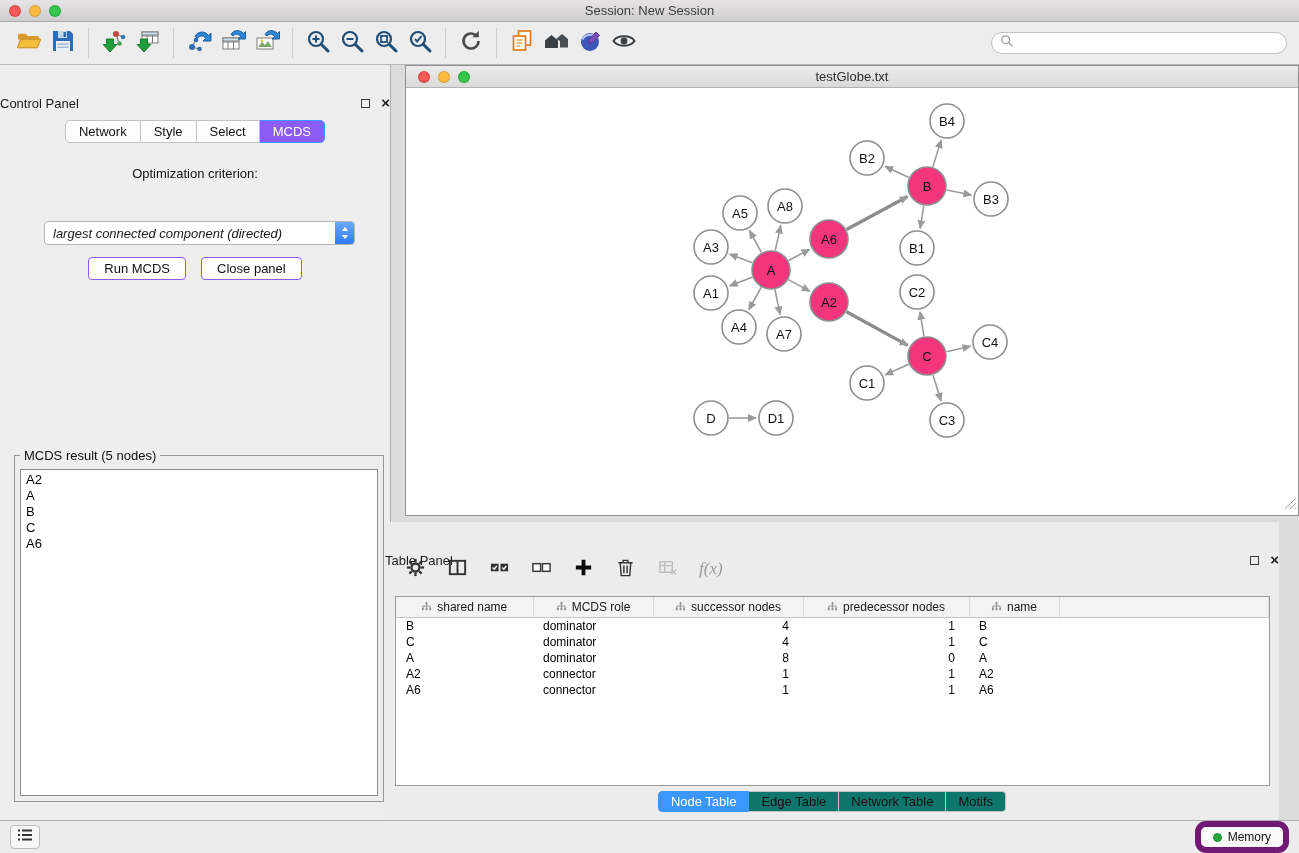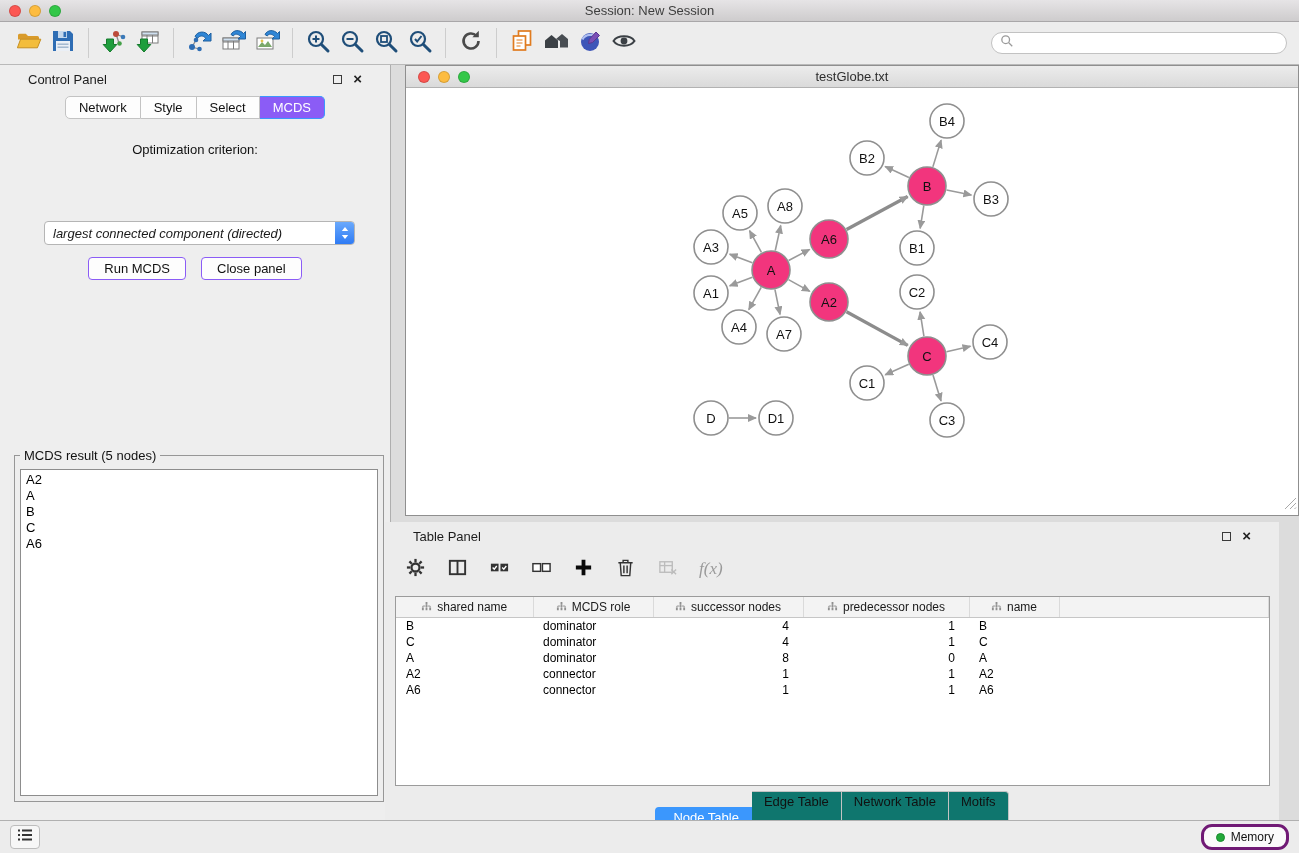--- a/index.html
+++ b/index.html
@@ -22,21 +22,21 @@
   .tb-btn{width:34px;height:32px;display:flex;align-items:center;justify-content:center;flex:0 0 auto;}
   .tb-btn svg{width:26px;height:26px;}
   .tb-sep{width:1px;height:30px;background:#cdcdcd;margin:0 8px;flex:0 0 auto;}
   .searchbox{margin-left:auto;width:296px;height:22px;background:#fff;border:1px solid #c2c2c2;border-radius:12px;
     display:flex;align-items:center;padding:0 8px;box-sizing:border-box;gap:5px;}
   .searchbox input{border:none;outline:none;flex:1;font-size:12px;font-family:"Liberation Sans",sans-serif;background:transparent;}
 
   
   .control-panel{position:absolute;left:0;top:65px;width:391px;height:755px;background:#eeeeee;
     border-right:1px solid #aeaeae;box-sizing:border-box;}
-  .panel-header{height:28px;display:flex;align-items:center;padding:0 28px;font-size:13px;color:#1c1c1c;}
+  .panel-header{height:28px;display:flex;align-items:center;padding:0 0;font-size:13px;color:#1c1c1c;margin-top:24px;}
   .win-btns{margin-left:auto;display:flex;gap:11px;align-items:center;}
   .win-btn-float{width:9px;height:9px;border:1.5px solid #3a3a3a;box-sizing:border-box;display:inline-block;}
   .win-btn-close{font-size:15px;font-weight:700;color:#222;line-height:12px;}
   .cp-tabs{display:flex;justify-content:center;margin-top:3px;}
   .cp-tab{font-size:13px;padding:3px 13px;background:#fdfdfd;border:1px solid #c3c3c3;border-left:none;color:#111;}
   .cp-tab:first-child{border-left:1px solid #c3c3c3;border-radius:5px 0 0 5px;}
   .cp-tab:last-child{border-radius:0 5px 5px 0;}
   .cp-tab.active{background:#8b5cf6;border-color:#3b97fd;color:#fff;}
   .opt-label{text-align:center;margin-top:23px;font-size:13px;color:#111;}
   .combo{position:absolute;left:44px;top:156px;width:311px;height:24px;background:#fff;border:1px solid #b5b5b5;
@@ -70,30 +70,30 @@
   .fx-label{font-family:"Liberation Serif",serif;font-style:italic;font-size:17px;color:#9a9a9a;}
   .table-wrap{position:absolute;left:10px;top:74px;right:9px;height:188px;background:#fff;border:1px solid #9b9b9b;overflow:hidden;}
   table.data-table{border-collapse:collapse;table-layout:fixed;width:100%;font-size:12px;}
   table.data-table th{background:#f3f3f3;border-bottom:1px solid #c6c6c6;border-right:1px solid #dadada;
     font-weight:normal;height:20px;padding:0 4px;white-space:nowrap;overflow:hidden;}
   table.data-table th .colicon{width:11px;height:11px;vertical-align:-1px;margin-right:5px;}
   table.data-table td{height:16px;padding:0 10px;color:#000;white-space:nowrap;overflow:hidden;}
   table.data-table td.num{text-align:right;padding-right:14px;}
   .bt-tabs{position:absolute;left:0;top:269px;width:100%;display:flex;justify-content:center;}
   .bt-tab{font-size:13px;padding:2px 12px;background:#0f766e;border:1px solid #c3c3c3;border-left:none;color:#111;}
-  .bt-tab:first-child{border-left:6px solid #6d28d9;border-radius:4px 0 0 4px;margin-top:16px;}
+  .bt-tab:first-child{border-left:1px solid #6d28d9;border-radius:4px 0 0 4px;}
   .bt-tab:last-child{border-radius:0 4px 4px 0;}
   .bt-tab.active{background:#3b97fd;border-color:#3b97fd;color:#fff;}
 
   
   .statusbar{position:absolute;left:0;top:820px;width:100%;height:33px;background:#ececec;border-top:1px solid #b0b0b0;
     box-sizing:border-box;display:flex;align-items:center;padding:0 10px;}
   .status-list-btn{width:28px;height:22px;border:1px solid #bdbdbd;border-radius:4px;background:#f7f7f7;
     display:flex;align-items:center;justify-content:center;}
-  .memory-pill{margin-left:auto;display:flex;align-items:center;gap:6px;border:3px solid #701a75;border-radius:11px;
+  .memory-pill{margin-left:auto;display:flex;align-items:center;gap:6px;border:6px solid #701a75;border-radius:11px;
     background:#fafafa;padding:3px 12px;font-size:12px;color:#111;}
   .memory-dot{width:9px;height:9px;border-radius:50%;background:#22a93a;border:1px solid #188a2c;box-sizing:border-box;}
 </style>
 </head>
 <body>
 
 <div class="titlebar">
   <div class="traffic">
     <span class="light red"></span>
     <span class="light yellow"></span>

